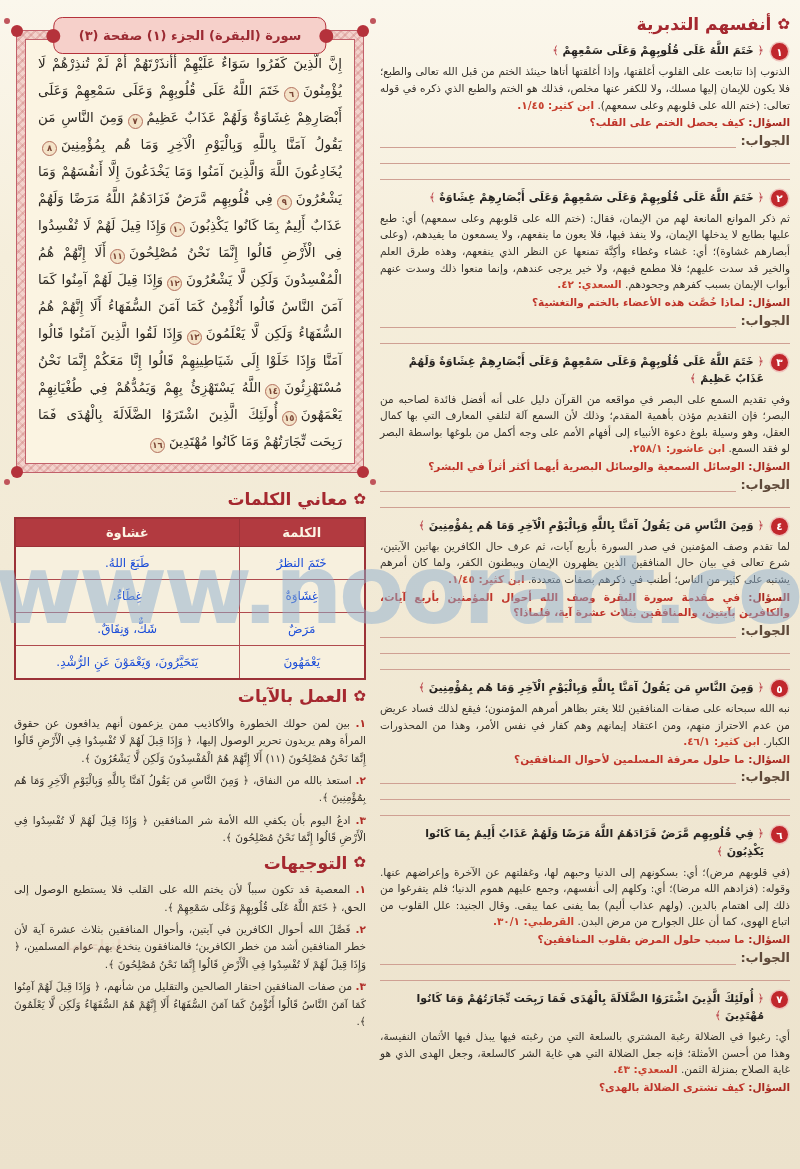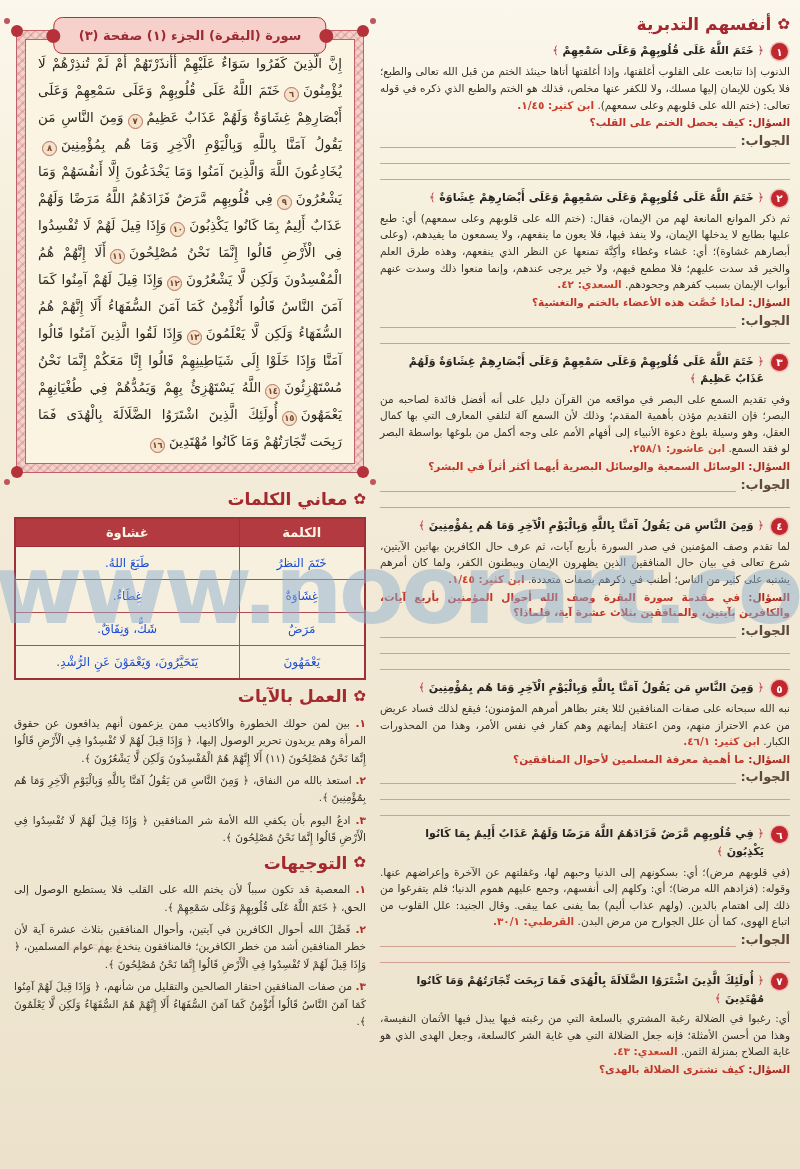--- a/index.html
+++ b/index.html
@@ -156,37 +156,38 @@
             <div class="answer-line"></div>
               <div class="answer-line"></div>
             </div>
           </article>
           <article class="t-item">
             <div class="ayah-row">
               <span class="num-badge">٥</span>
               <span class="ayah"><span class="bracket">﴿</span> <span>وَمِنَ النَّاسِ مَن يَقُولُ آمَنَّا بِاللَّهِ وَبِالْيَوْمِ الْآخِرِ وَمَا هُم بِمُؤْمِنِينَ</span> <span class="bracket">﴾</span></span>
             </div>
             <p class="t-body"><span>نبه الله سبحانه على صفات المنافقين لئلا يغتر بظاهر أمرهم المؤمنون؛ فيقع لذلك فساد عريض من عدم الاحتراز منهم، ومن اعتقاد إيمانهم وهم كفار في نفس الأمر، وهذا من المحذورات الكبار.</span> <span class="source">ابن كثير: ٤٦/١.</span></p>
-            <div class="q-line"><span class="q-label">السؤال:</span> <span>ما أهمية معرفة المسلمين لأحوال المنافقين؟</span></div>
+            <div class="q-line"><span class="q-label">السؤال:</span> <span>ما حلول معرفة المسلمين لأحوال المنافقين؟</span></div>
             <div class="ans-row">
               <span class="ans-label">الجواب:</span>
               <span class="ans-inline-line"></span>
             </div>
             <div class="ans-extra">
 
             <div class="answer-line"></div>
               <div class="answer-line"></div>
             </div>
           </article>
           <article class="t-item">
             <div class="ayah-row">
               <span class="num-badge">٦</span>
               <span class="ayah"><span class="bracket">﴿</span> <span>فِي قُلُوبِهِم مَّرَضٌ فَزَادَهُمُ اللَّهُ مَرَضًا وَلَهُمْ عَذَابٌ أَلِيمٌ بِمَا كَانُوا يَكْذِبُونَ</span> <span class="bracket">﴾</span></span>
             </div>
             <p class="t-body"><span>(في قلوبهم مرض)؛ أي: بسكونهم إلى الدنيا وحبهم لها، وغفلتهم عن الآخرة وإعراضهم عنها. وقوله: (فزادهم الله مرضا)؛ أي: وكلهم إلى أنفسهم، وجمع عليهم هموم الدنيا؛ فلم يتفرغوا من ذلك إلى اهتمام بالدين. (ولهم عذاب أليم) بما يفنى عما يبقى. وقال الجنيد: علل القلوب من اتباع الهوى، كما أن علل الجوارح من مرض البدن.</span> <span class="source">القرطبي: ٣٠/١.</span></p>
+            <div class="q-line"><span class="q-label">السؤال:</span> <span>ما سبب حلول المرض بقلوب المنافقين؟</span></div>
             <div class="ans-row">
               <span class="ans-label">الجواب:</span>
               <span class="ans-inline-line"></span>
             </div>
             <div class="ans-extra">
 
             <div class="answer-line"></div>
             </div>
           </article>
           <article class="t-item">

